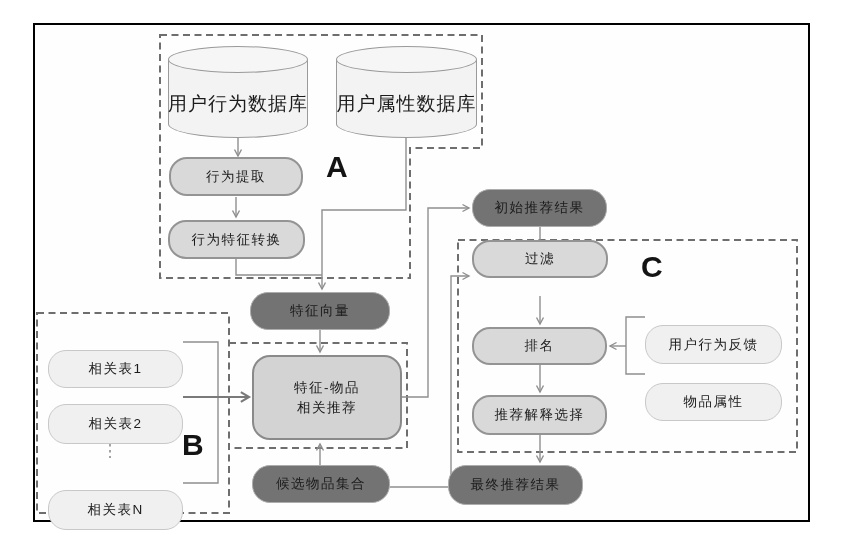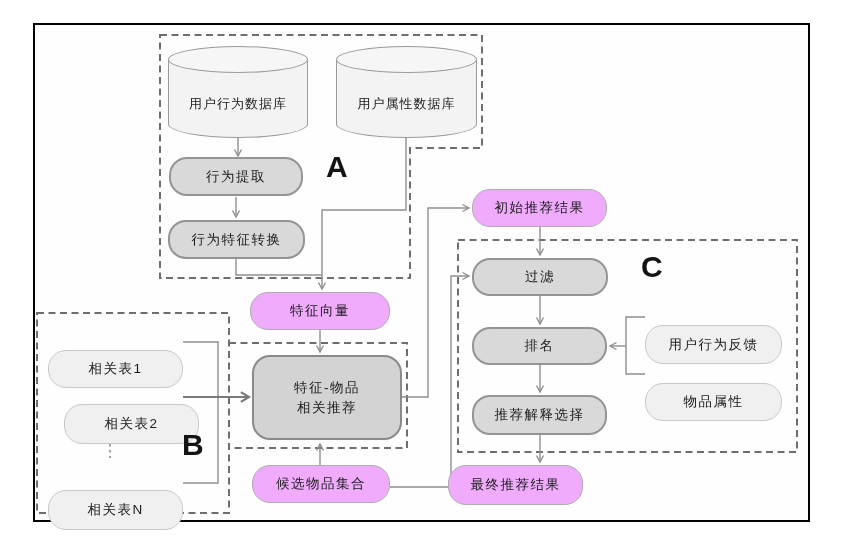--- a/index.html
+++ b/index.html
@@ -12,35 +12,35 @@
     border:2px solid #000000;background:#fefefe;
   }
   .wires{position:absolute;left:0;top:0;width:863px;height:542px;}
   .node{
     position:absolute;display:flex;align-items:center;justify-content:center;
     text-align:center;font-size:13.5px;letter-spacing:1.5px;line-height:20px;
     white-space:pre-line;box-sizing:border-box;z-index:3;border-radius:18px;
   }
   .proc{background:#d9d9d9;border:2px solid #949494;}
   .proc-strong{background:#d3d3d3;border:2px solid #8a8a8a;}
-  .data{background:#f0abfc;border:1.5px solid #adadad;}
+  .data{background:#737373;border:1.5px solid #adadad;}
   .light{background:#f0f0f0;border:1.5px solid #c8c8c8;margin-top:27px;}
   .cyl{position:absolute;z-index:3;}
   .cyl-body{
     position:absolute;left:0;right:0;top:13px;bottom:0;background:#f3f3f3;
     border:1.5px solid #9a9a9a;border-top:none;
     border-bottom-left-radius:50% 14px;border-bottom-right-radius:50% 14px;
   }
   .cyl-top{
     position:absolute;left:0;right:0;top:0;height:27px;background:#f6f6f6;
     border:1.5px solid #9a9a9a;border-radius:50%;box-sizing:border-box;z-index:2;
   }
   .cyl-label{
     position:absolute;left:0;right:0;top:30px;bottom:6px;display:flex;
-    align-items:center;justify-content:center;font-size:13px;letter-spacing:1px;
+    align-items:center;justify-content:center;font-size:19px;letter-spacing:1px;
     z-index:3;text-align:center;
   }
   .group-label{
     position:absolute;font-size:30px;font-weight:bold;color:#141414;z-index:4;
   }
 </style>
 </head>
 <body>
 
 <div class="canvas">
@@ -98,28 +98,28 @@
   </div>
 
   <div class="node proc" style="left:169px;top:157px;width:134px;height:39px">行为提取</div>
   <div class="node data" style="left:250px;top:292px;width:140px;height:38px">特征向量</div>
   <div class="node proc" style="left:168px;top:220px;width:137px;height:39px">行为特征转换</div>
   <div class="node proc-strong" style="left:252px;top:355px;width:150px;height:85px">特征-物品
 相关推荐</div>
   <div class="node data" style="left:252px;top:465px;width:138px;height:38px">候选物品集合</div>
 
   <div class="node data" style="left:472px;top:189px;width:135px;height:38px">初始推荐结果</div>
-  <div class="node proc" style="left:472px;top:258px;width:136px;height:38px">过滤</div>
+  <div class="node proc" style="left:472px;top:240px;width:136px;height:38px">过滤</div>
   <div class="node proc" style="left:472px;top:327px;width:135px;height:38px">排名</div>
   <div class="node proc" style="left:472px;top:395px;width:135px;height:40px">推荐解释选择</div>
   <div class="node data" style="left:448px;top:465px;width:135px;height:40px">最终推荐结果</div>
 
   <div class="node light" style="left:645px;top:298px;width:137px;height:39px">用户行为反馈</div>
   <div class="node light" style="left:645px;top:356px;width:137px;height:38px">物品属性</div>
 
   <div class="node light" style="left:48px;top:323px;width:135px;height:38px">相关表1</div>
-  <div class="node light" style="left:64px;top:377px;width:135px;height:40px">相关表2</div>
+  <div class="node light" style="left:48px;top:377px;width:135px;height:40px">相关表2</div>
   <div class="node light" style="left:48px;top:463px;width:135px;height:40px">相关表N</div>
 
   <div class="group-label" style="left:326px;top:150px">A</div>
   <div class="group-label" style="left:182px;top:428px">B</div>
   <div class="group-label" style="left:641px;top:250px">C</div>
 </div>
 
 </body></html>

